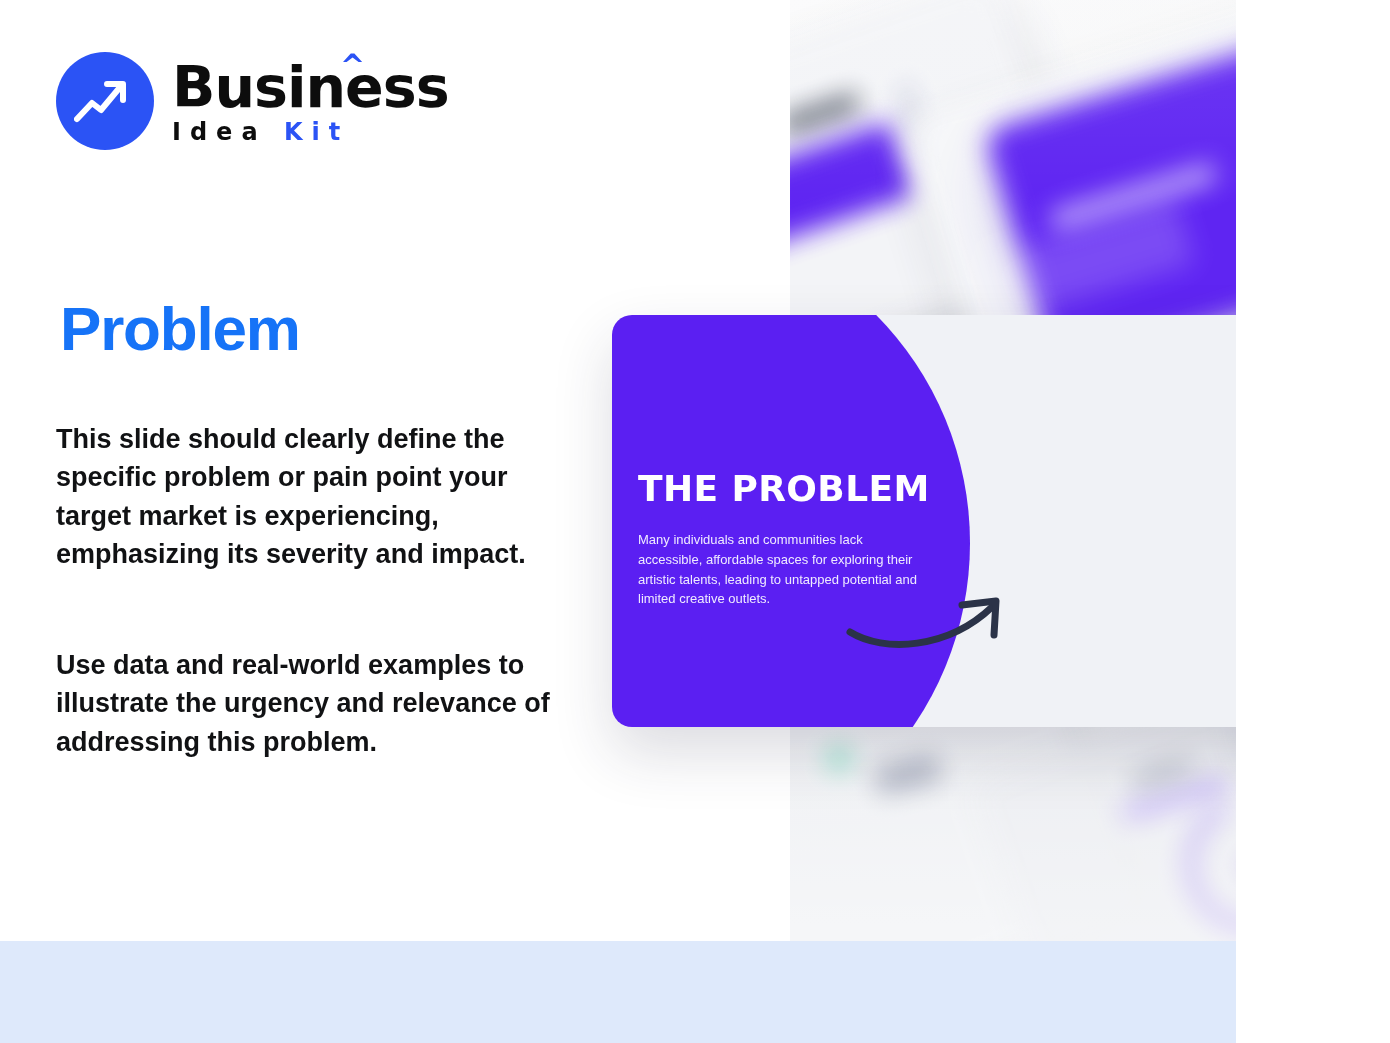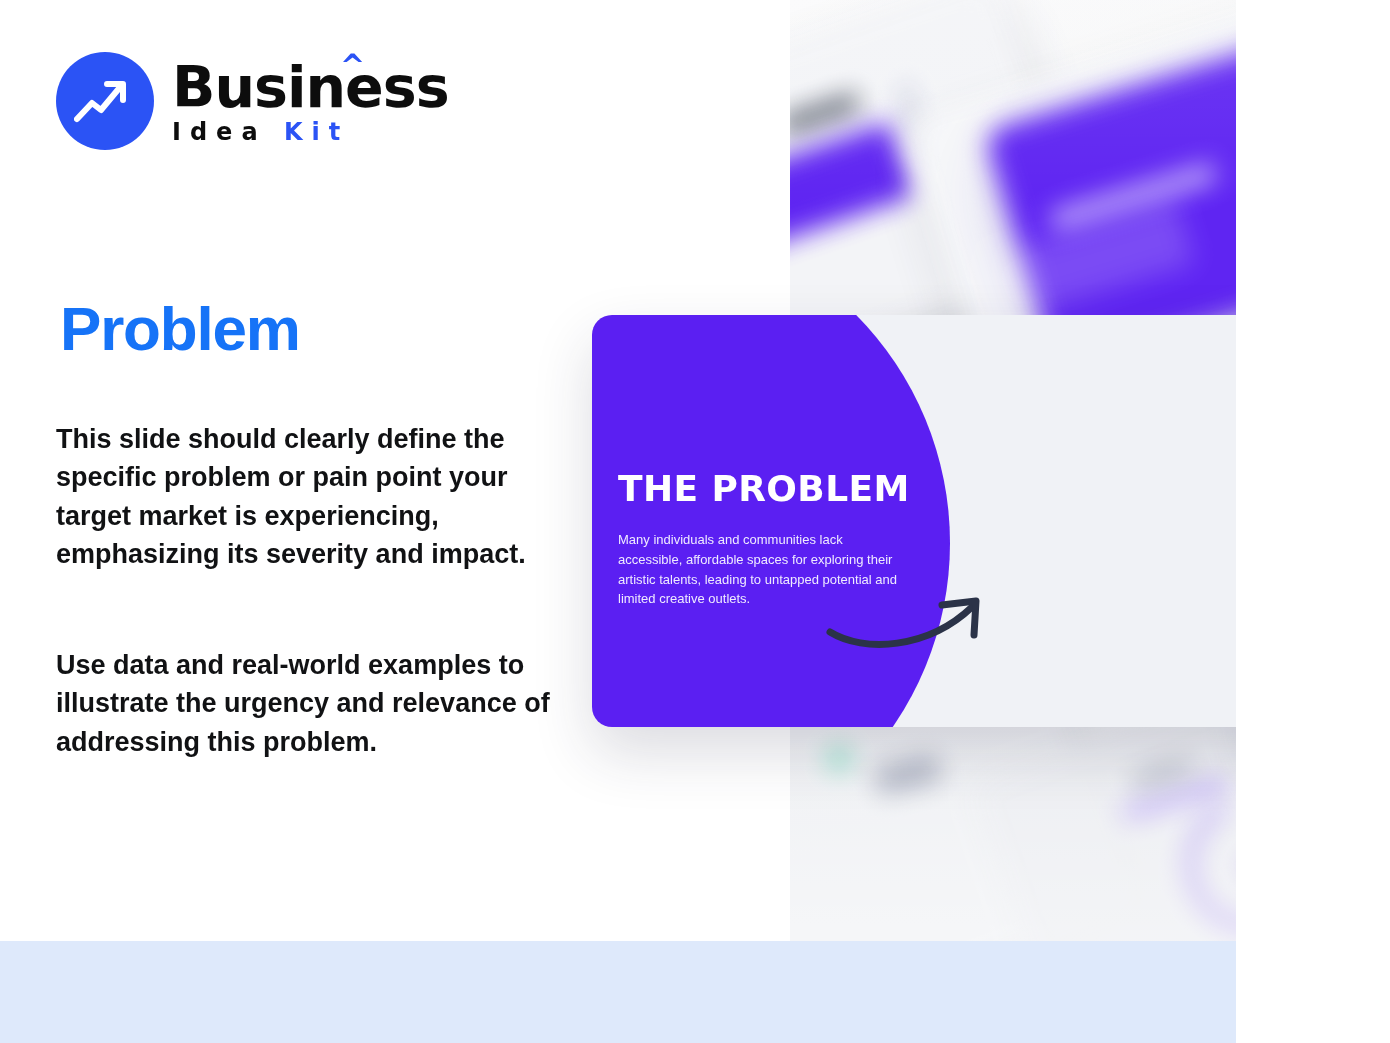--- a/index.html
+++ b/index.html
@@ -313,21 +313,21 @@
     line-height: 1.42;
     color: #111214;
     margin: 0;
   }
   .body-copy.p1 { top: 420px; }
   .body-copy.p2 { top: 646px; }
 
   
   .slide-card {
     position: absolute;
-    left: 592px; top: 315px;
+    left: 612px; top: 315px;
     width: 738px; height: 412px;
     background: #f0f2f6;
     border-radius: 20px;
     overflow: hidden;
     box-shadow: 0 26px 60px rgba(35,40,70,.16);
     padding-left: 25px;
   }
   .slide-blob {
     position: absolute;
     left: -290px; top: -96px;

